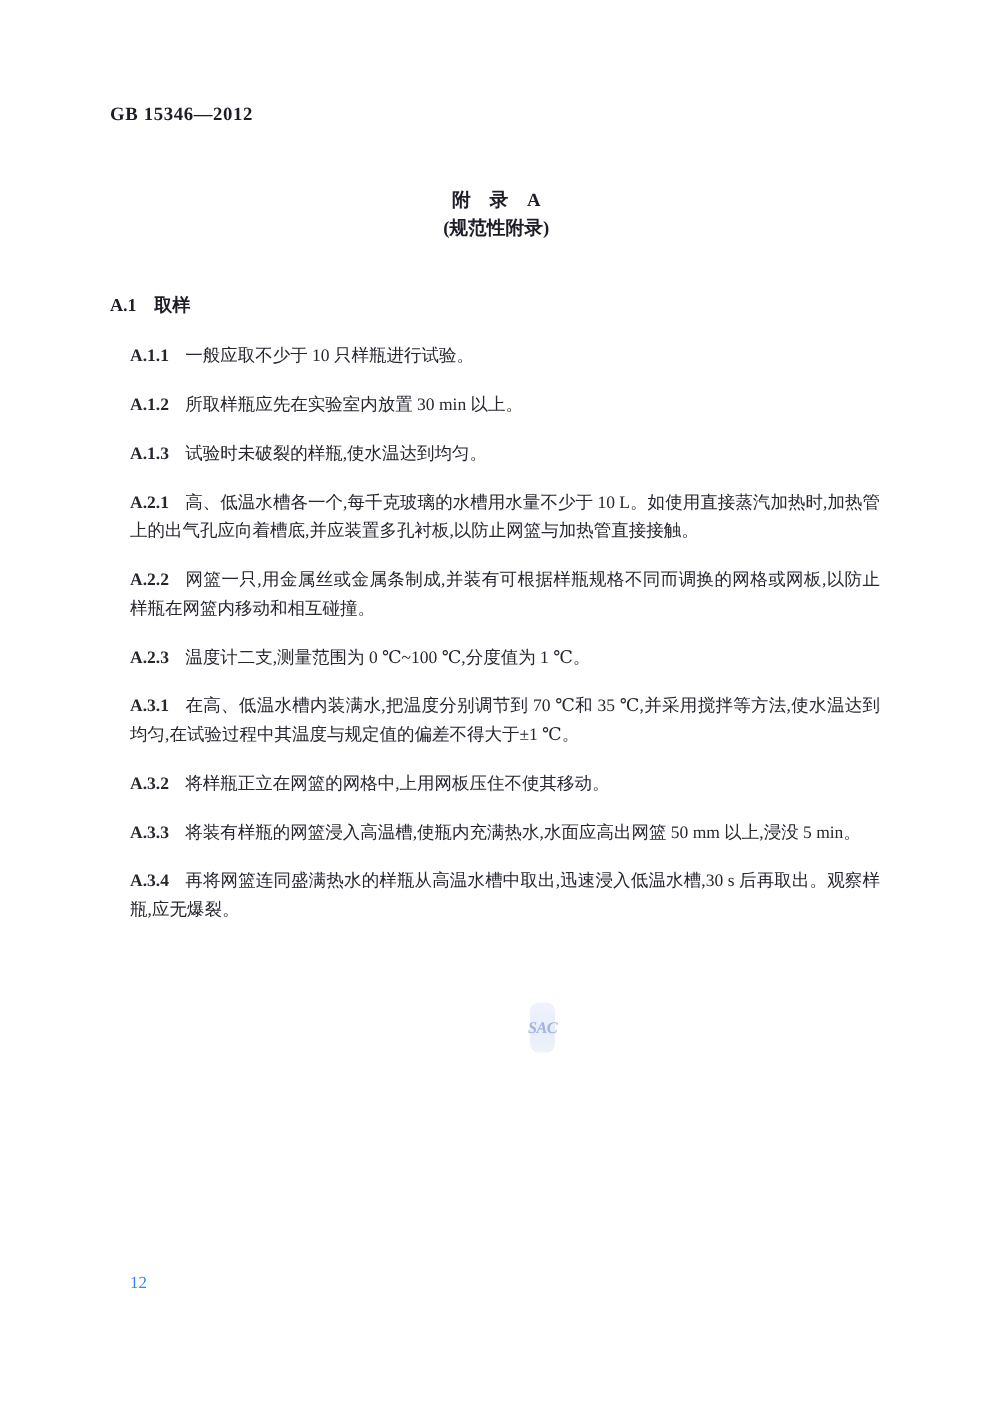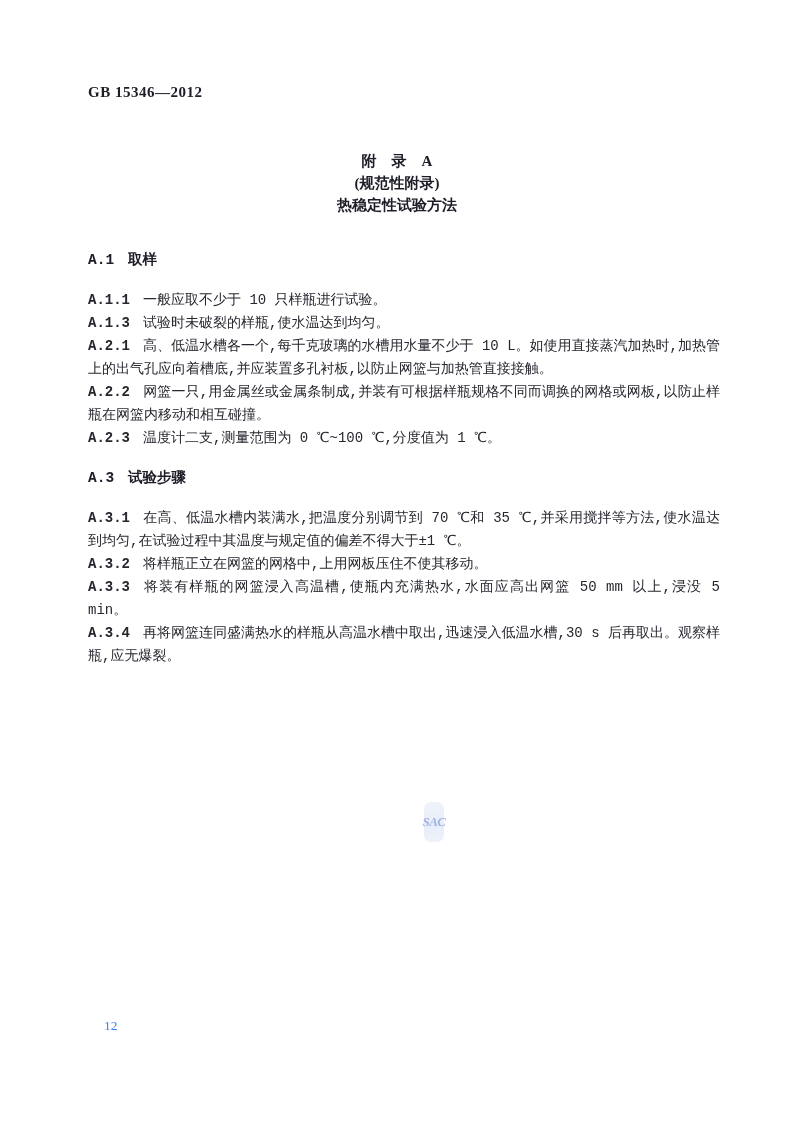--- a/index.html
+++ b/index.html
@@ -29,36 +29,35 @@
     top: 150px;
     text-align: center;
     font-weight: bold;
     font-size: 15px;
     line-height: 22px;
     color: #1d1d28;
   }
   .body-block {
     position: absolute;
     left: 88px;
-    top: 250px;
+    top: 235px;
     width: 632px;
     font-size: 14px;
-    font-family: Liberation Mono, monospace;
   }
   .section-heading {
     font-size: 14.5px;
     font-weight: bold;
     line-height: 20px;
     margin: 18px 0 19px 0;
     color: #1d1d28;
   }
   .section-heading.first { margin-top: 0; }
   .section-heading .sec-num { margin-right: 14px; }
   .clause {
-    margin: 0;
+    margin: 16px;
     line-height: 23px;
     text-align: justify;
     color: #26262f;
   }
   .clause .clause-num {
     font-weight: bold;
     margin-right: 13px;
     white-space: nowrap;
   }
   .watermark {
@@ -90,48 +89,47 @@
 </head>
 <body>
 
 <div class="page">
 
   <div class="std-number">GB 15346—2012</div>
 
   <div class="title-block">
     <div>附　录　A</div>
     <div>(规范性附录)</div>
-    <div>热稳定性试验方法</div>
   </div>
 
   <div class="body-block">
 
     <div class="section-heading first">
       <span class="sec-num">A.1</span><span>取样</span>
     </div>
     <p class="clause">
       <span class="clause-num">A.1.1</span><span>一般应取不少于 10 只样瓶进行试验。</span>
+    </p>
+    <p class="clause">
+      <span class="clause-num">A.1.2</span><span>所取样瓶应先在实验室内放置 30 min 以上。</span>
     </p>
     <p class="clause">
       <span class="clause-num">A.1.3</span><span>试验时未破裂的样瓶,使水温达到均匀。</span>
     </p>
 
     <p class="clause">
       <span class="clause-num">A.2.1</span><span>高、低温水槽各一个,每千克玻璃的水槽用水量不少于 10 L。如使用直接蒸汽加热时,加热管上的出气孔应向着槽底,并应装置多孔衬板,以防止网篮与加热管直接接触。</span>
     </p>
     <p class="clause">
       <span class="clause-num">A.2.2</span><span>网篮一只,用金属丝或金属条制成,并装有可根据样瓶规格不同而调换的网格或网板,以防止样瓶在网篮内移动和相互碰撞。</span>
     </p>
     <p class="clause">
       <span class="clause-num">A.2.3</span><span>温度计二支,测量范围为 0 ℃~100 ℃,分度值为 1 ℃。</span>
     </p>
 
-    <div class="section-heading">
-      <span class="sec-num">A.3</span><span>试验步骤</span>
-    </div>
     <p class="clause">
       <span class="clause-num">A.3.1</span><span>在高、低温水槽内装满水,把温度分别调节到 70 ℃和 35 ℃,并采用搅拌等方法,使水温达到均匀,在试验过程中其温度与规定值的偏差不得大于±1 ℃。</span>
     </p>
     <p class="clause">
       <span class="clause-num">A.3.2</span><span>将样瓶正立在网篮的网格中,上用网板压住不使其移动。</span>
     </p>
     <p class="clause">
       <span class="clause-num">A.3.3</span><span>将装有样瓶的网篮浸入高温槽,使瓶内充满热水,水面应高出网篮 50 mm 以上,浸没 5 min。</span>
     </p>
     <p class="clause">

